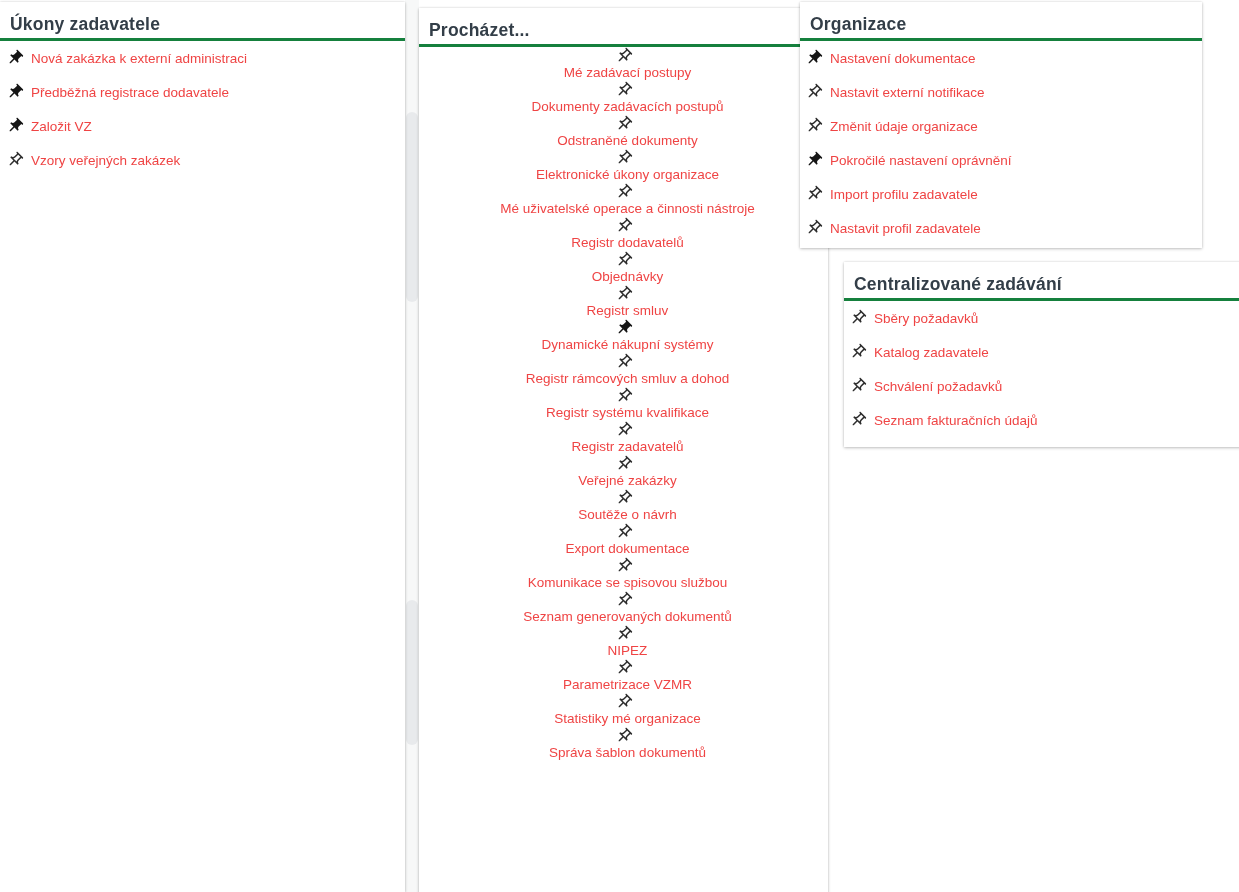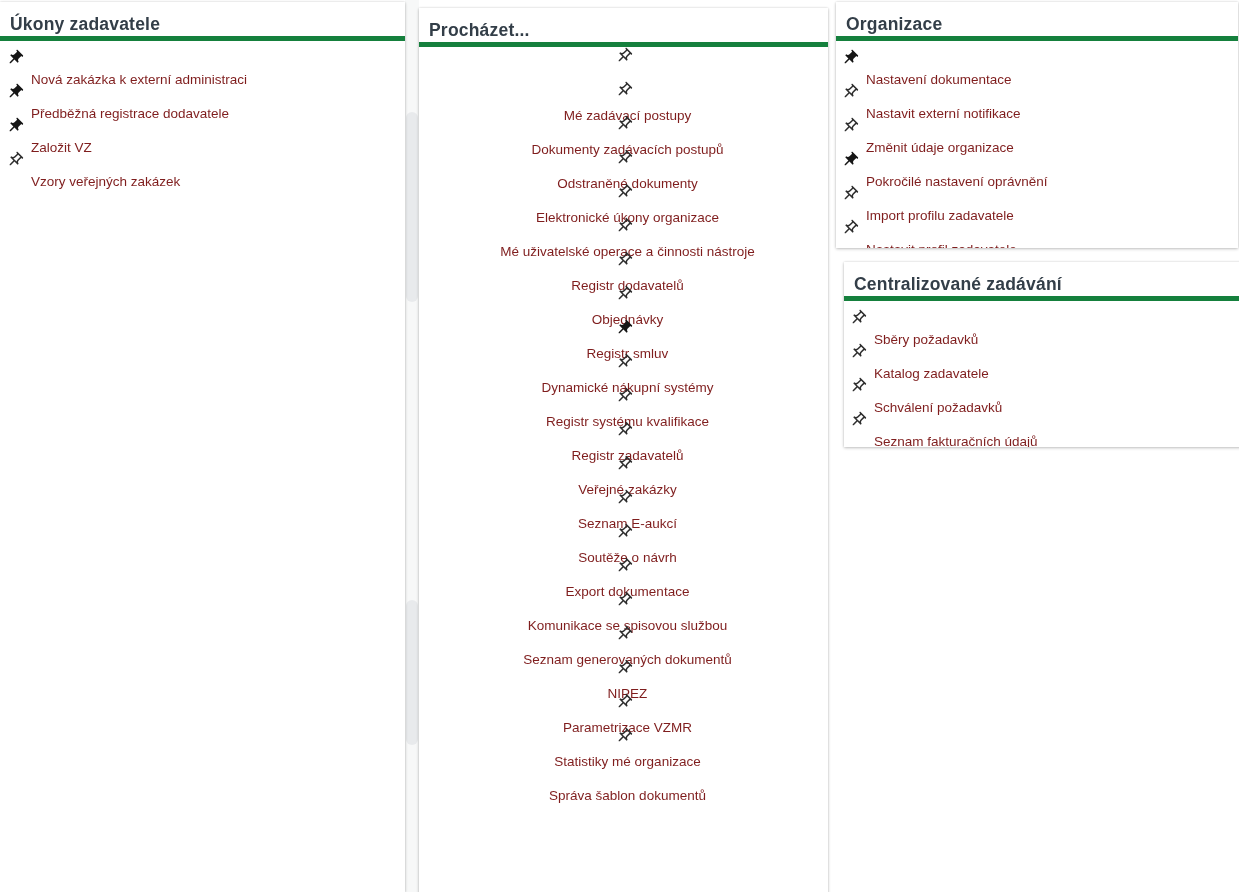--- a/index.html
+++ b/index.html
@@ -12,50 +12,49 @@
   }
   .card {
     position:absolute;
     background:#ffffff;
     box-shadow:0 1px 3px rgba(0,0,0,0.22), 0 0 2px rgba(0,0,0,0.12);
     z-index:2;
     overflow:hidden;
   }
   .card-left    { left:0;     top:2px;   width:405px; height:890px; }
   .card-middle  { left:419px; top:8px;   width:409px; height:890px; }
-  .card-org     { left:836px; top:2px;   width:402px; height:246px; }
+  .card-org     { left:800px; top:2px;   width:402px; height:246px; }
   .card-central { left:844px; top:262px; width:402px; height:185px; }
 
   .card-header {
     height:39px;
     padding:12px 18px 0 10px;
     font-size:17.5px;
     font-weight:bold;
     color:#333e48;
     letter-spacing:0.2px;
-    border-bottom:5px solid #15803d;
+    border-bottom:3px solid #15803d;
     white-space:nowrap;
   }
   .menu-list { display:block; }
   .menu-item {
     display:flex;
     align-items:center;
     height:34px;
     cursor:pointer;
     text-decoration:none;
     white-space:nowrap;
   }
   .card-left   .menu-item { padding-left:6px; }
   .card-middle .menu-item { padding-left:8px;flex-direction:column; }
   .card-org    .menu-item, .card-central .menu-item { padding-left:5px; }
   .menu-item .pin { width:18px; height:18px; flex:0 0 18px; margin-right:7px; }
   .menu-item .label {
     font-size:13.5px;
-    color:#7f1d1d;
-    margin-top:43px;
+    color:#ef4444;
   }
 
   
   .gap-track {
     position:absolute;
     left:405px; top:0;
     width:14px; height:892px;
     background:#f7f8f8;
     z-index:1;
   }
@@ -161,39 +160,39 @@
       <a class="menu-item" href="#">
         <svg class="pin" viewBox="0 0 24 24">
           <path d="M16 9V4h1c.55 0 1-.45 1-1s-.45-1-1-1H7c-.55 0-1 .45-1 1s.45 1 1 1h1v5c0 1.66-1.34 3-3 3v2h5.97v7l1 1 1-1v-7H19v-2c-1.66 0-3-1.34-3-3z" fill="#161616" transform="rotate(45 12 12)"></path>
         </svg>
         <span class="label">Dynamické nákupní systémy</span>
       </a>
       <a class="menu-item" href="#">
         <svg class="pin" viewBox="0 0 24 24">
           <path d="M14 4v5c0 1.12.37 2.16 1 3H9c.65-.86 1-1.9 1-3V4h4m3-2H7c-.55 0-1 .45-1 1s.45 1 1 1h1v5c0 1.66-1.34 3-3 3v2h5.97v7l1 1 1-1v-7H19v-2c-1.66 0-3-1.34-3-3V4h1c.55 0 1-.45 1-1s-.45-1-1-1z" fill="#2e2e2e" transform="rotate(45 12 12)"></path>
         </svg>
+        <span class="label">Registr rámcových smluv a dohod</span>
+      </a>
+      <a class="menu-item" href="#">
+        <svg class="pin" viewBox="0 0 24 24">
+          <path d="M14 4v5c0 1.12.37 2.16 1 3H9c.65-.86 1-1.9 1-3V4h4m3-2H7c-.55 0-1 .45-1 1s.45 1 1 1h1v5c0 1.66-1.34 3-3 3v2h5.97v7l1 1 1-1v-7H19v-2c-1.66 0-3-1.34-3-3V4h1c.55 0 1-.45 1-1s-.45-1-1-1z" fill="#2e2e2e" transform="rotate(45 12 12)"></path>
+        </svg>
         <span class="label">Registr systému kvalifikace</span>
       </a>
       <a class="menu-item" href="#">
         <svg class="pin" viewBox="0 0 24 24">
           <path d="M14 4v5c0 1.12.37 2.16 1 3H9c.65-.86 1-1.9 1-3V4h4m3-2H7c-.55 0-1 .45-1 1s.45 1 1 1h1v5c0 1.66-1.34 3-3 3v2h5.97v7l1 1 1-1v-7H19v-2c-1.66 0-3-1.34-3-3V4h1c.55 0 1-.45 1-1s-.45-1-1-1z" fill="#2e2e2e" transform="rotate(45 12 12)"></path>
         </svg>
         <span class="label">Registr zadavatelů</span>
       </a>
       <a class="menu-item" href="#">
         <svg class="pin" viewBox="0 0 24 24">
           <path d="M14 4v5c0 1.12.37 2.16 1 3H9c.65-.86 1-1.9 1-3V4h4m3-2H7c-.55 0-1 .45-1 1s.45 1 1 1h1v5c0 1.66-1.34 3-3 3v2h5.97v7l1 1 1-1v-7H19v-2c-1.66 0-3-1.34-3-3V4h1c.55 0 1-.45 1-1s-.45-1-1-1z" fill="#2e2e2e" transform="rotate(45 12 12)"></path>
         </svg>
         <span class="label">Veřejné zakázky</span>
-      </a>
-      <a class="menu-item" href="#">
-        <svg class="pin" viewBox="0 0 24 24">
-          <path d="M14 4v5c0 1.12.37 2.16 1 3H9c.65-.86 1-1.9 1-3V4h4m3-2H7c-.55 0-1 .45-1 1s.45 1 1 1h1v5c0 1.66-1.34 3-3 3v2h5.97v7l1 1 1-1v-7H19v-2c-1.66 0-3-1.34-3-3V4h1c.55 0 1-.45 1-1s-.45-1-1-1z" fill="#2e2e2e" transform="rotate(45 12 12)"></path>
-        </svg>
-        <span class="label">Seznam E-aukcí</span>
       </a>
       <a class="menu-item" href="#">
         <svg class="pin" viewBox="0 0 24 24">
           <path d="M14 4v5c0 1.12.37 2.16 1 3H9c.65-.86 1-1.9 1-3V4h4m3-2H7c-.55 0-1 .45-1 1s.45 1 1 1h1v5c0 1.66-1.34 3-3 3v2h5.97v7l1 1 1-1v-7H19v-2c-1.66 0-3-1.34-3-3V4h1c.55 0 1-.45 1-1s-.45-1-1-1z" fill="#2e2e2e" transform="rotate(45 12 12)"></path>
         </svg>
         <span class="label">Soutěže o návrh</span>
       </a>
       <a class="menu-item" href="#">
         <svg class="pin" viewBox="0 0 24 24">
           <path d="M14 4v5c0 1.12.37 2.16 1 3H9c.65-.86 1-1.9 1-3V4h4m3-2H7c-.55 0-1 .45-1 1s.45 1 1 1h1v5c0 1.66-1.34 3-3 3v2h5.97v7l1 1 1-1v-7H19v-2c-1.66 0-3-1.34-3-3V4h1c.55 0 1-.45 1-1s-.45-1-1-1z" fill="#2e2e2e" transform="rotate(45 12 12)"></path>

